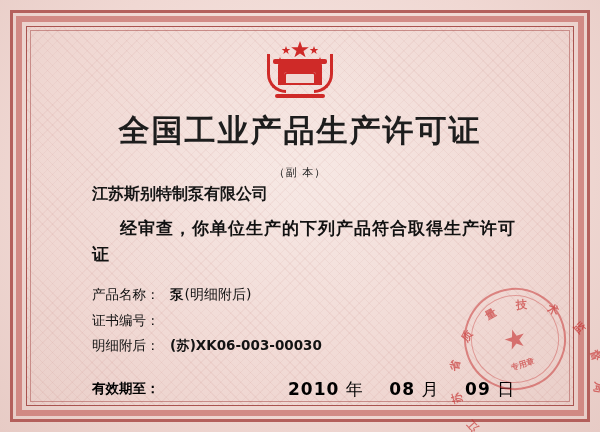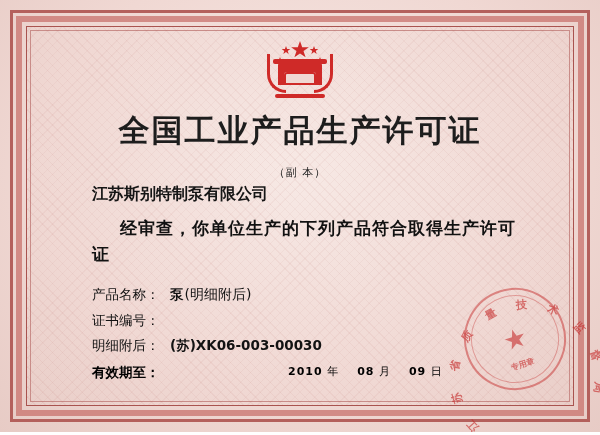--- a/index.html
+++ b/index.html
@@ -210,34 +210,34 @@
   .field-value {
     font-weight: bold;
   }
   .field-note {
     font-size: 14px;
     font-weight: normal;
     margin-left: 1px;
   }
 
   .date-row {
-    margin-top: 6px;
+    margin-top: 20px;
     margin-left: 56px;
     display: flex;
-    align-items: flex-start;
+    align-items: center;
     font-size: 13.5px;
     font-weight: bold;
     white-space: nowrap;
   }
   .date-row .valid-label { min-width: 78px; }
   .date-right {
     margin-left: 118px;
     letter-spacing: 1px;
     font-weight: normal;
-    font-size: 11px;
+    font-size: 17px;
   }
   .date-right b { font-weight: bold; }
 
   
   .seal {
     position: absolute;
     right: 34px;
     bottom: 42px;
     width: 98px;
     height: 98px;

